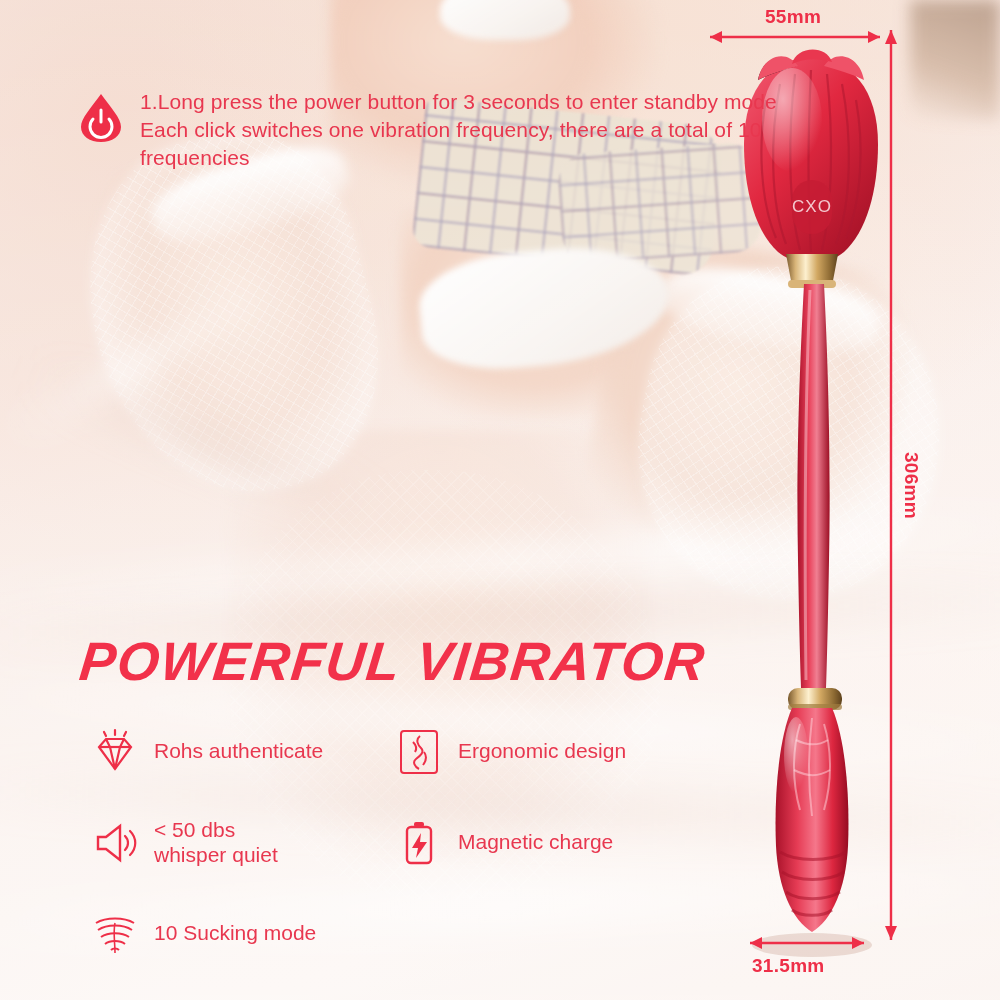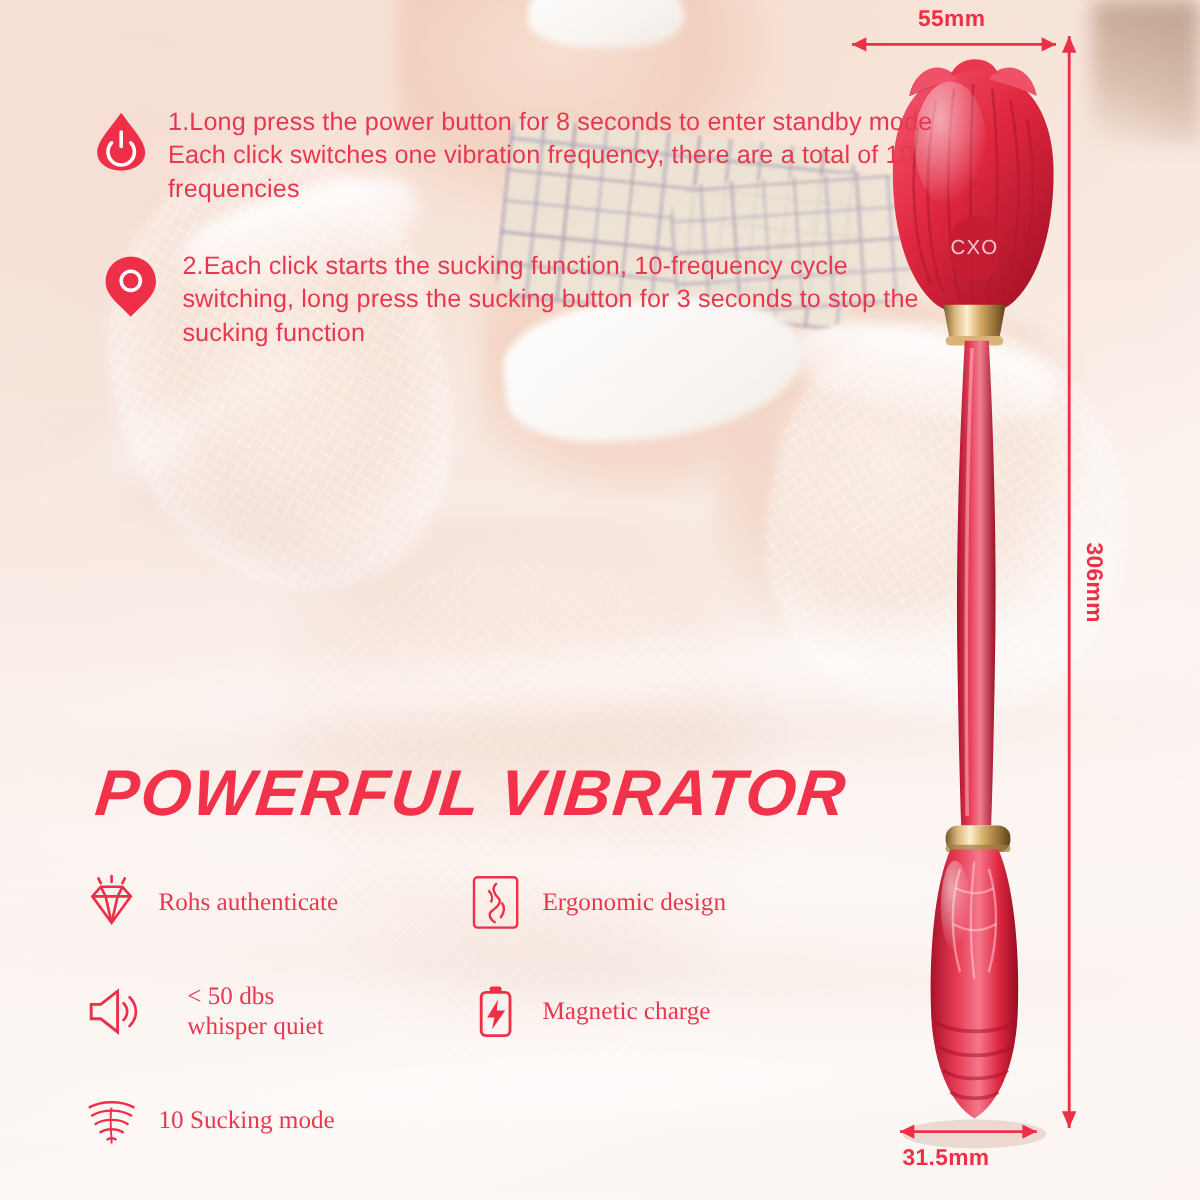--- a/index.html
+++ b/index.html
@@ -96,27 +96,26 @@
     color: #f2314a;
     font-size: 54px;
     font-weight: bold;
     letter-spacing: 1.5px;
     font-style: italic;
     transform: skewX(-6deg);
   }
 
   
   .features {
-    position: absolute; left: 70px; top: 706px;
+    position: absolute; left: 92px; top: 706px;
     width: 620px;
     display: grid;
     grid-template-columns: 300px 300px;
     grid-auto-rows: 91px;
-    column-gap: 20px;
-    font-family: Liberation Serif, serif;
+    column-gap: 4px;
   }
   .feature { display: flex; align-items: center; gap: 16px; }
   .feature .f-icon { width: 46px; height: 48px; flex: 0 0 46px; }
   .feature .f-label {
     color: #e8374f; font-size: 21px; line-height: 1.18;
   }
 
   
   #product { position: absolute; left: 700px; top: 40px; width: 230px; height: 930px; z-index: 4; text-align: center; }
 
@@ -308,32 +307,23 @@
   <div class="instr-row r1">
     <div class="instr-icon">
       <svg viewBox="0 0 46 52" width="46" height="52">
         <path d="M23 2 C 33 16 43 26 43 35 C 43 44 34 50 23 50 C 12 50 3 44 3 35 C 3 26 13 16 23 2 Z" fill="#ee2f48"></path>
         <g stroke="#ffffff" stroke-width="3" fill="none" stroke-linecap="round">
           <path d="M15 27 A 11 11 0 1 0 31 27"></path>
           <line x1="23" y1="18" x2="23" y2="30"></line>
         </g>
       </svg>
     </div>
-    <div class="instr-text">1.Long press the power button for 8 seconds to enter standby mode Each click switches one vibration frequency, there are a total of 10 frequencies</div>
-  </div>
-
-  <div class="instr-row r2" style="margin-top:36px;">
-    <div class="instr-icon" style="left:8px;">
-      <svg viewBox="0 0 46 54" width="46" height="54">
-        <path d="M23 2 C 11 2 2 11 2 23 C 2 35 16 44 23 52 C 30 44 44 35 44 23 C 44 11 35 2 23 2 Z" fill="#ee2f48"></path>
-        <circle cx="23" cy="22" r="8" fill="none" stroke="#ffffff" stroke-width="3"></circle>
-      </svg>
-    </div>
-    <div class="instr-text">2.Each click starts the sucking function, 10-frequency cycle switching, long press the sucking button for 3 seconds to stop the sucking function</div>
-  </div>
+    <div class="instr-text">1.Long press the power button for 3 seconds to enter standby mode Each click switches one vibration frequency, there are a total of 10 frequencies</div>
+  </div>
+
 
 </div>
 
 <div class="headline">POWERFUL VIBRATOR</div>
 
 <div class="features">
 
   <div class="feature">
     <div class="f-icon">
       <svg viewBox="0 0 46 48" width="46" height="48" fill="none" stroke="#ee2f48" stroke-width="2.2">
@@ -365,21 +355,21 @@
   </div>
 
   <div class="feature">
     <div class="f-icon">
       <svg viewBox="0 0 46 48" width="46" height="48">
         <path d="M6 18 H14 L28 7 V41 L14 30 H6 Z" fill="none" stroke="#ee2f48" stroke-width="2.4"></path>
         <path d="M33 17 C 37 21 37 27 33 31" fill="none" stroke="#ee2f48" stroke-width="2.2" stroke-linecap="round"></path>
         <path d="M38 12 C 45 19 45 29 38 36" fill="none" stroke="#ee2f48" stroke-width="2.2" stroke-linecap="round"></path>
       </svg>
     </div>
-    <div class="f-label" style="white-space:pre-line;margin-left:24px;">&lt; 50 dbs
+    <div class="f-label" style="white-space:pre-line;">&lt; 50 dbs
 whisper quiet</div>
   </div>
 
   <div class="feature">
     <div class="f-icon">
       <svg viewBox="0 0 46 48" width="46" height="48">
         <rect x="11" y="8" width="24" height="36" rx="4" fill="none" stroke="#ee2f48" stroke-width="2.4"></rect>
         <rect x="18" y="3" width="10" height="5" rx="2" fill="#ee2f48"></rect>
         <path d="M25 14 L16 29 H22 L20 39 L31 23 H24 Z" fill="#ee2f48"></path>
       </svg>

